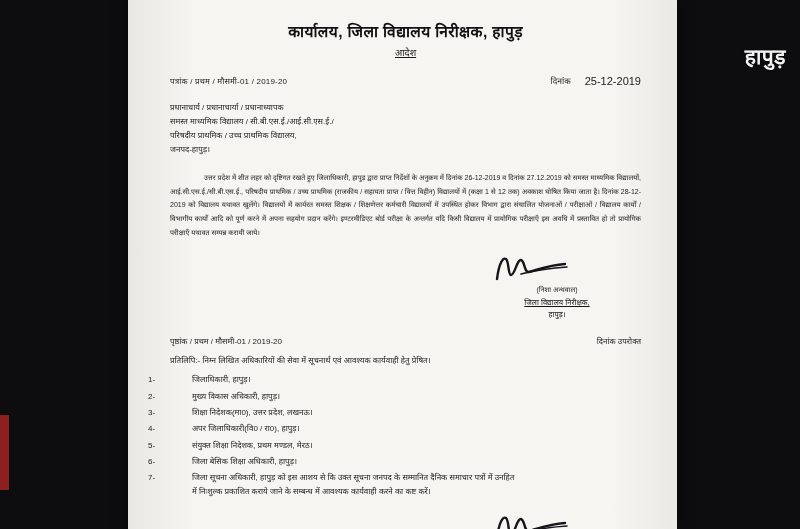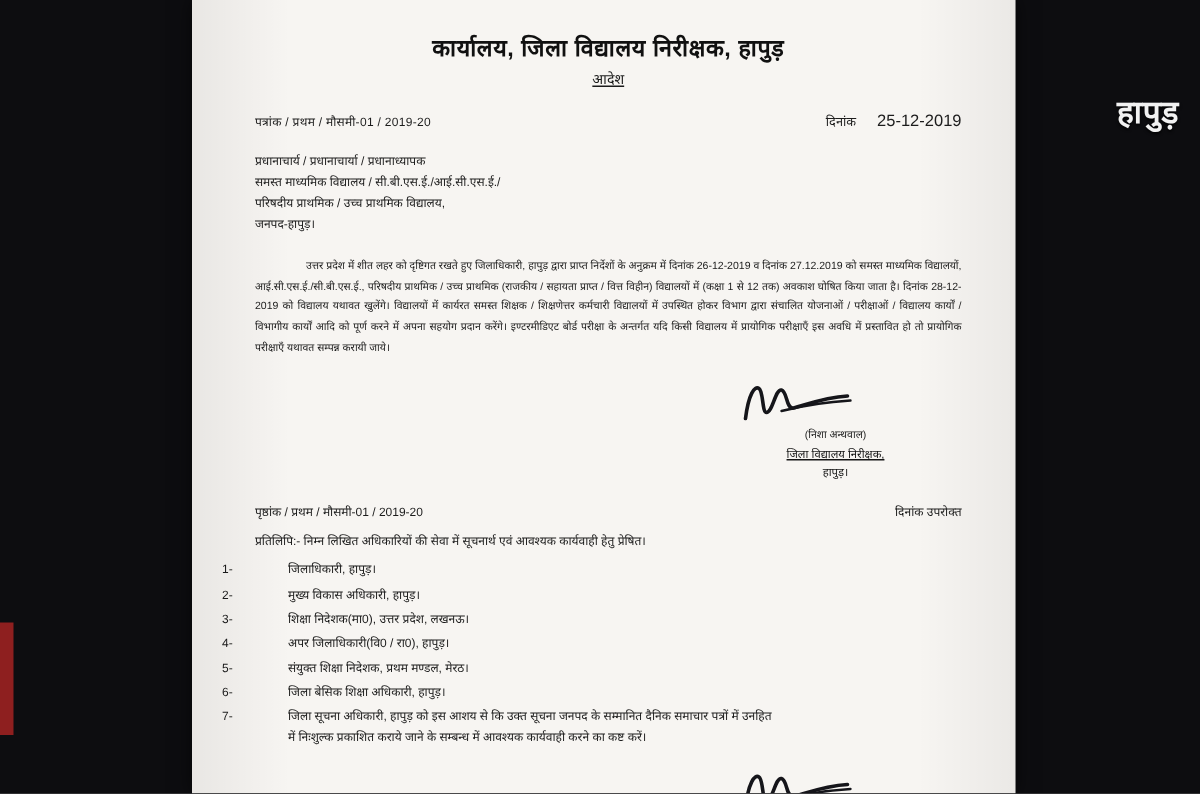--- a/index.html
+++ b/index.html
@@ -32,21 +32,21 @@
     top: 415px;
     width: 9px;
     height: 75px;
     background: #8e1f1f;
   }
 
   
   .watermark {
     position: absolute;
     right: 14px;
-    top: 60px;
+    top: 42px;
     color: #f2f2f2;
     font-size: 21px;
     font-weight: bold;
     letter-spacing: 0.5px;
     text-shadow: 0 1px 2px rgba(0,0,0,0.8);
   }
 
   
   .paper {
     position: absolute;

